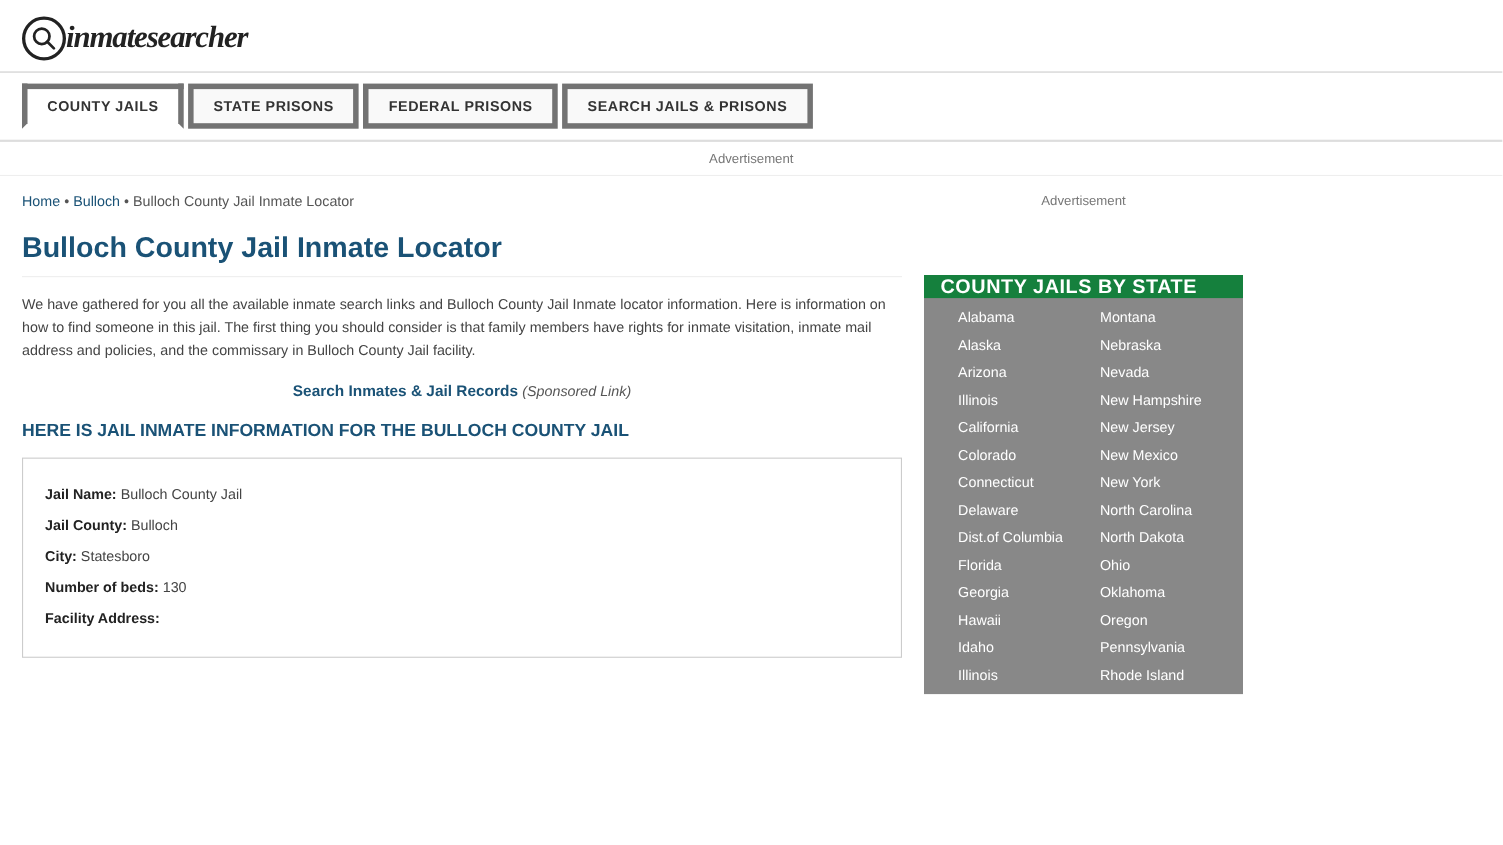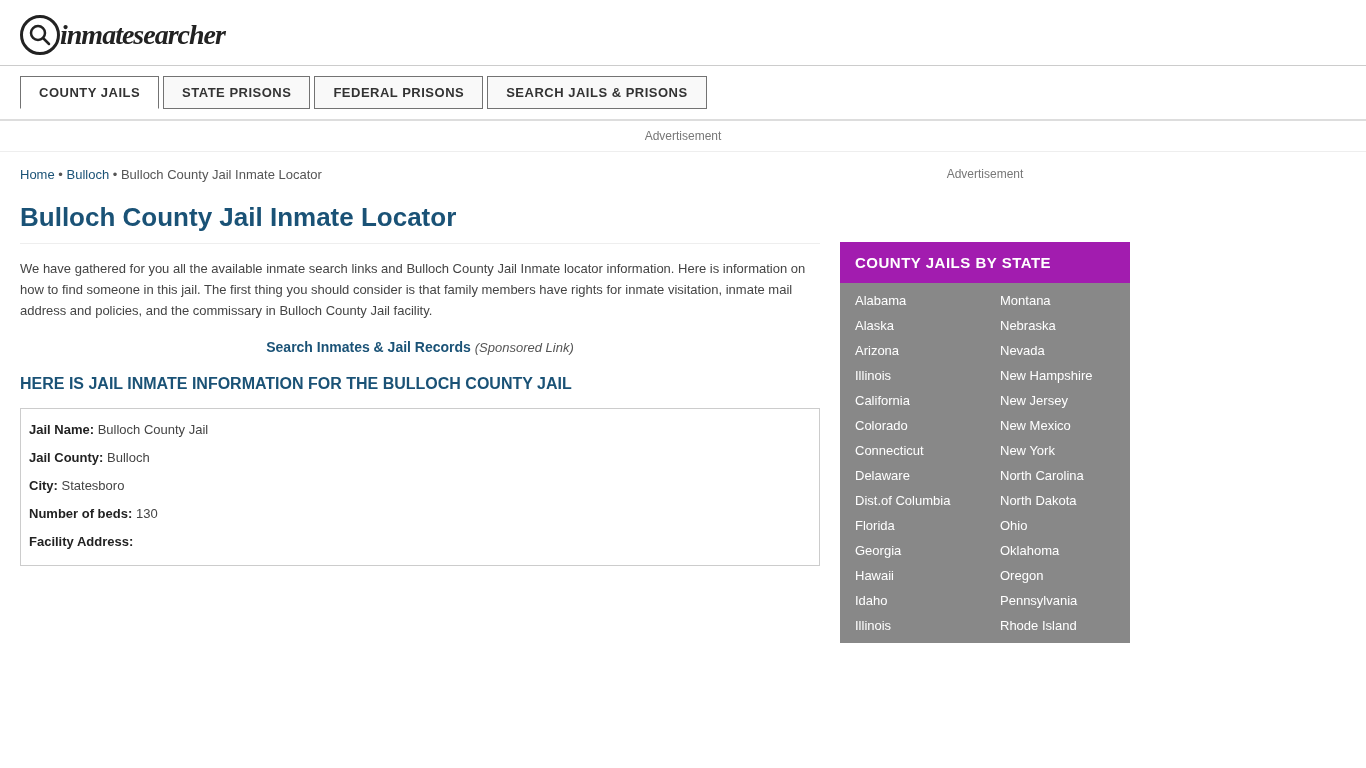--- a/index.html
+++ b/index.html
@@ -12,21 +12,21 @@
     #logo-text { font-size: 28px; font-weight: bold; color: #222; font-family: Georgia, serif; letter-spacing: -1px; }
     #logo-text span { font-style: italic; }
     #tagline { color: #555; font-size: 13px; margin-top: 3px; margin-left: 2px; }
     
     
     #nav { padding: 10px 20px; border-bottom: 2px solid #ddd; }
     #nav ul { display: flex; gap: 0; list-style: none; }
     #nav ul li a {
       display: block;
       padding: 8px 18px;
-      border: 1px solid #737373;
+      border: 5px solid #737373;
       text-decoration: none;
       color: #333;
       font-size: 13px;
       font-weight: bold;
       letter-spacing: 0.5px;
       background: #f9f9f9;
       margin-right: 4px;
     }
     #nav ul li.active a { background: #fff; border-bottom-color: #fff; }
 
@@ -51,31 +51,31 @@
 
     
     #sponsored { text-align: center; margin: 15px 0; }
     #sponsored a { color: #1a5276; text-decoration: none; font-weight: bold; font-size: 14px; }
     #sponsored span { color: #555; font-size: 13px; font-style: italic; }
 
     
     #section-heading { color: #1a5276; font-size: 16px; font-weight: bold; text-transform: uppercase; margin: 20px 0 15px 0; }
 
     
-    #info-box { border: 1px solid #ccc; padding: 8px; background: #fff; font-size: 13px; line-height: 2; }
+    #info-box { border: 1px solid #ccc; padding: 20px; background: #fff; font-size: 13px; line-height: 2; }
     #info-box .field { margin-bottom: 2px; }
     #info-box .field strong { font-weight: bold; color: #222; }
     #info-box .field span { color: #444; }
 
     
     #sidebar-ad { text-align: center; color: #777; font-size: 12px; margin-bottom: 15px; min-height: 60px; }
 
     #county-jails-box { background: #888; padding: 0; }
-    #county-jails-title { background: #a21caf; padding: 12px 15px; font-size: 15px; font-weight: bold; color: #fff; text-transform: uppercase; letter-spacing: 0.5px; }
-    #states-grid { display: grid; grid-template-columns: 1fr 1fr; padding: 5px 0; }
+    #county-jails-title { background: #15803d; padding: 0 15px; font-size: 18px; font-weight: bold; color: #fff; text-transform: uppercase; letter-spacing: 0.5px; }
+    #states-grid { display: grid; grid-template-columns: 1fr 1fr; padding: 5px 16px; }
     .state-item { padding: 5px 15px; color: #fff; font-size: 13px; cursor: pointer; }
   </style>
 </head>
 <body>
 
 <div id="header">
   <div id="logo-area">
     <div id="logo-icon">
       <svg width="22" height="22" viewBox="0 0 22 22">
         <circle cx="9" cy="9" r="7" fill="none" stroke="#222" stroke-width="2.5"></circle>

